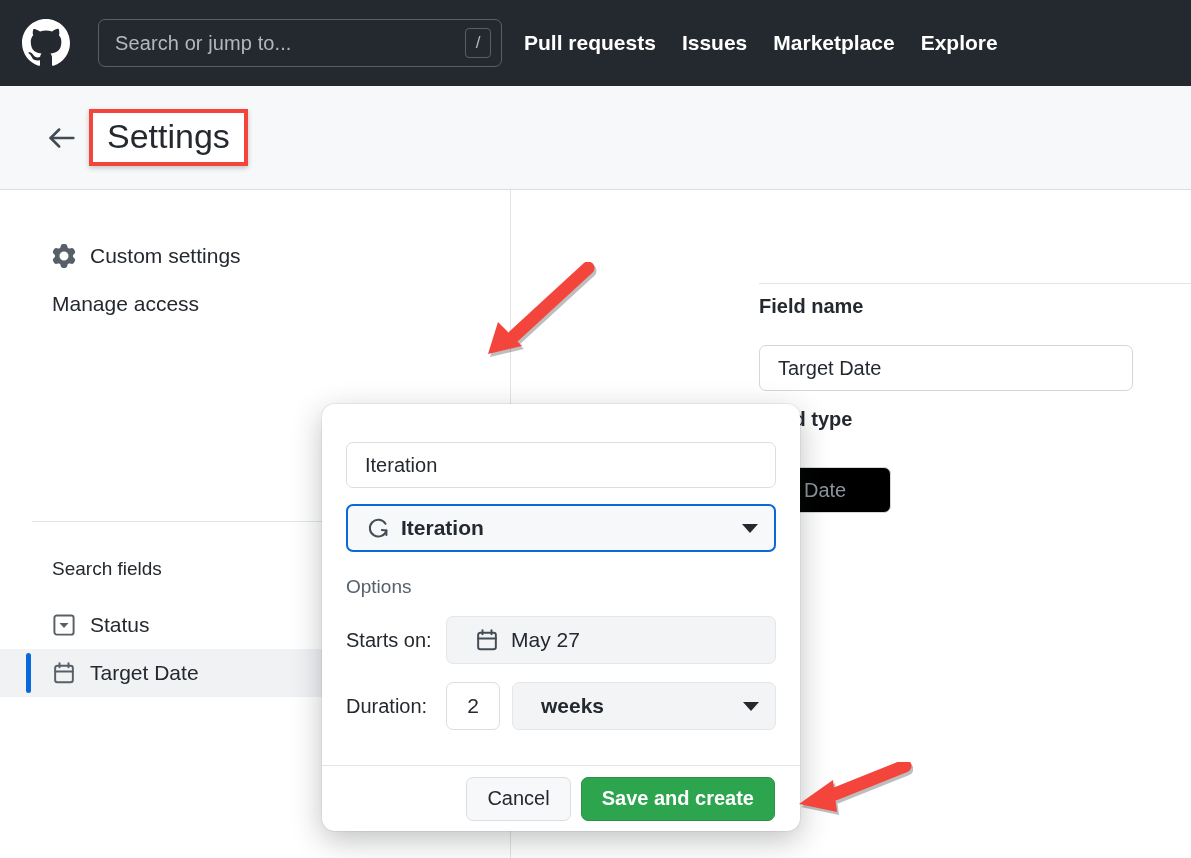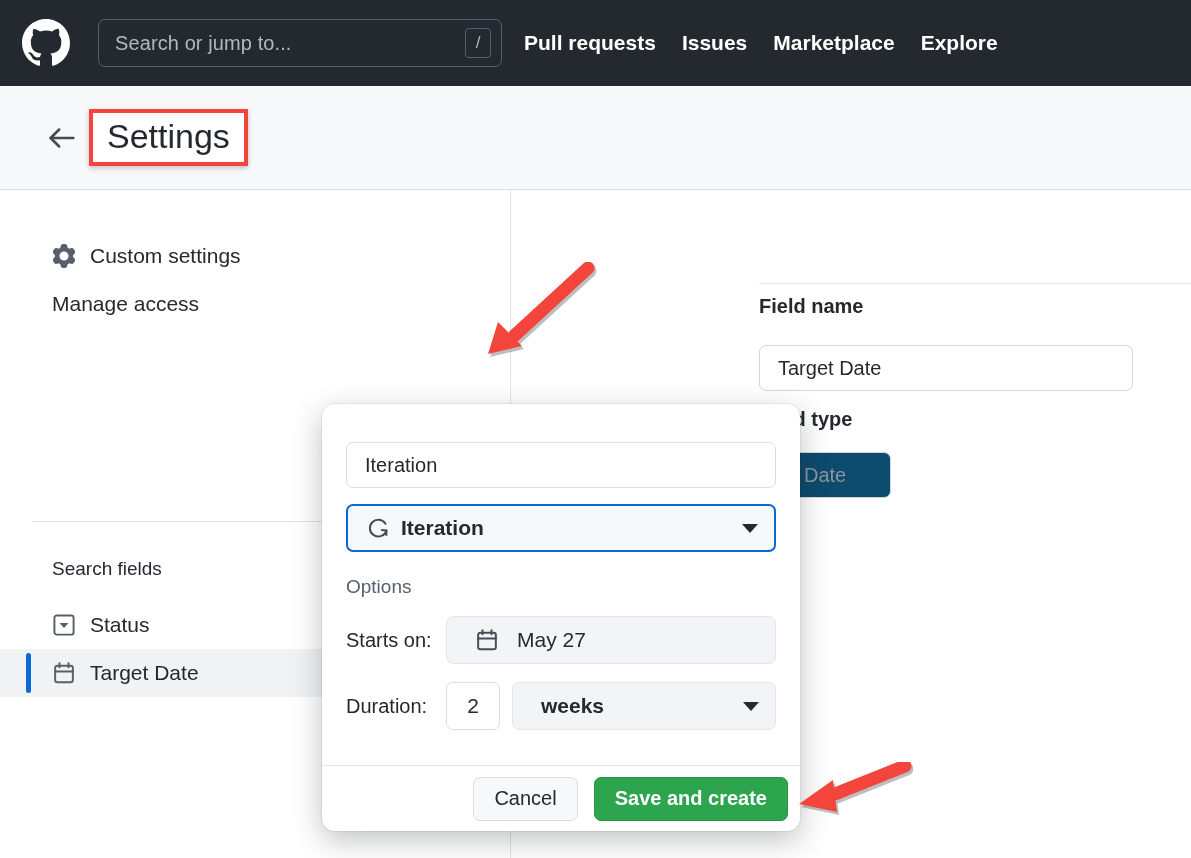--- a/index.html
+++ b/index.html
@@ -130,21 +130,21 @@
     position: absolute; left: 248px;
     width: 374px; height: 46px;
     border: 1px solid #d0d7de; border-radius: 7px;
     background: #ffffff;
     display: flex; align-items: center;
     padding-left: 18px;
     font-size: 20px; color: #24292f;
   }
   #input-field-name { top: 155px; }
   .panel-input.disabled {
-    top: 262px; width: 132px; background: #0c4a6e; color: #8b949e;
+    top: 277px; width: 132px; background: #000000; color: #8b949e;
     padding-left: 44px;
   }
   .panel-input.disabled .dicon {
     position: absolute; left: 16px; width: 22px; height: 22px; color: #8b949e;
   }
 
   
   .dialog {
     position: absolute; left: 322px; top: 404px;
     width: 478px; height: 427px;
@@ -180,21 +180,21 @@
     border-left: 8px solid transparent; border-right: 8px solid transparent;
     border-top: 9px solid #24292f;
   }
   .options-label { margin-top: 24px; font-size: 19px; color: #57606a; }
 
   .opt-row { display: flex; align-items: center; margin-top: 18px; }
   .opt-label { width: 88px; font-size: 20px; color: #24292f; white-space: nowrap; }
   .starts-field {
     margin-left: 12px; width: 330px; height: 48px;
     background: #f2f4f6; border: 1px solid #e4e7ea; border-radius: 7px;
-    display: flex; align-items: center; padding-left: 28px; gap: 18px;
+    display: flex; align-items: center; padding-left: 28px; gap: 12px;
     font-size: 21px; color: #24292f;
   }
   .cal-icon { width: 24px; height: 24px; color: #444d56; flex: none; }
   .dur-number {
     margin-left: 12px; width: 54px; height: 48px;
     background: #ffffff; border: 1px solid #d8dee4; border-radius: 7px;
     display: flex; align-items: center; justify-content: center;
     font-size: 21px; color: #24292f;
   }
   .dur-unit {
@@ -203,21 +203,21 @@
     display: flex; align-items: center; padding: 0 14px 0 28px;
     position: relative;
     font-size: 21px; font-weight: bold; color: #24292f;
   }
   .dur-unit .caret { border-top-color: #24292f; }
 
   .dlg-footer {
     position: absolute; left: 0; bottom: 0; width: 478px; height: 66px;
     border-top: 1px solid #e1e4e8;
     display: flex; align-items: center; justify-content: flex-end;
-    gap: 16px; padding-right: 12px;
+    gap: 10px; padding-right: 25px;
   }
   .btn-cancel {
     height: 44px; padding: 0 20px;
     background: #f6f8fa; border: 1px solid #d8dee4; border-radius: 7px;
     font-size: 20px; color: #24292f; cursor: pointer;
     display: flex; align-items: center;
     font-family: "Liberation Sans", sans-serif;
   }
   .btn-save {
     height: 44px; padding: 0 20px;

